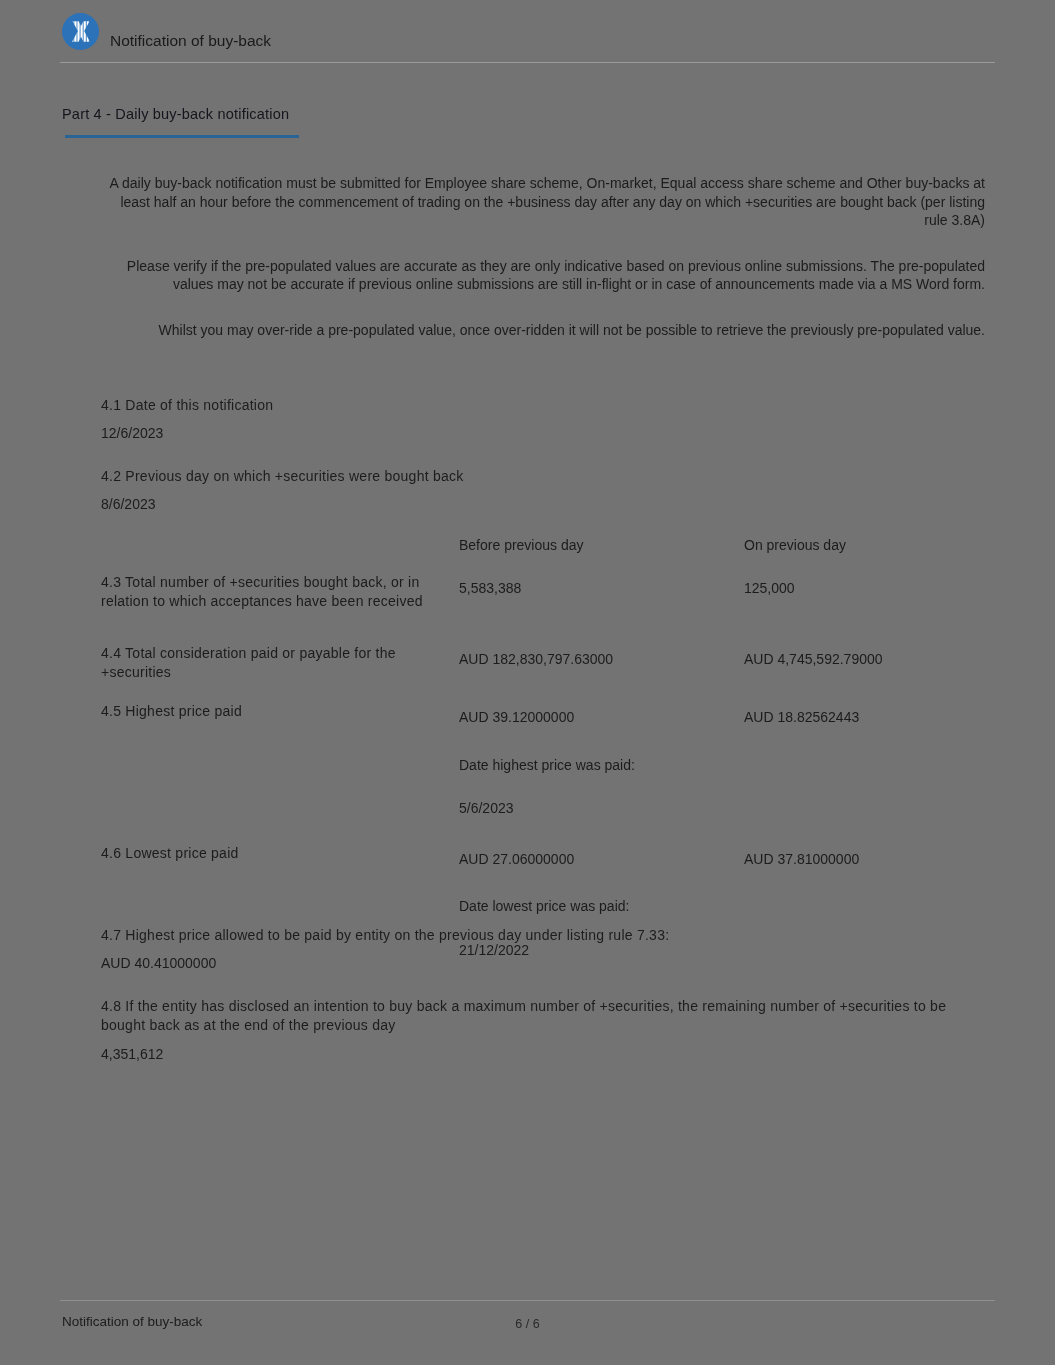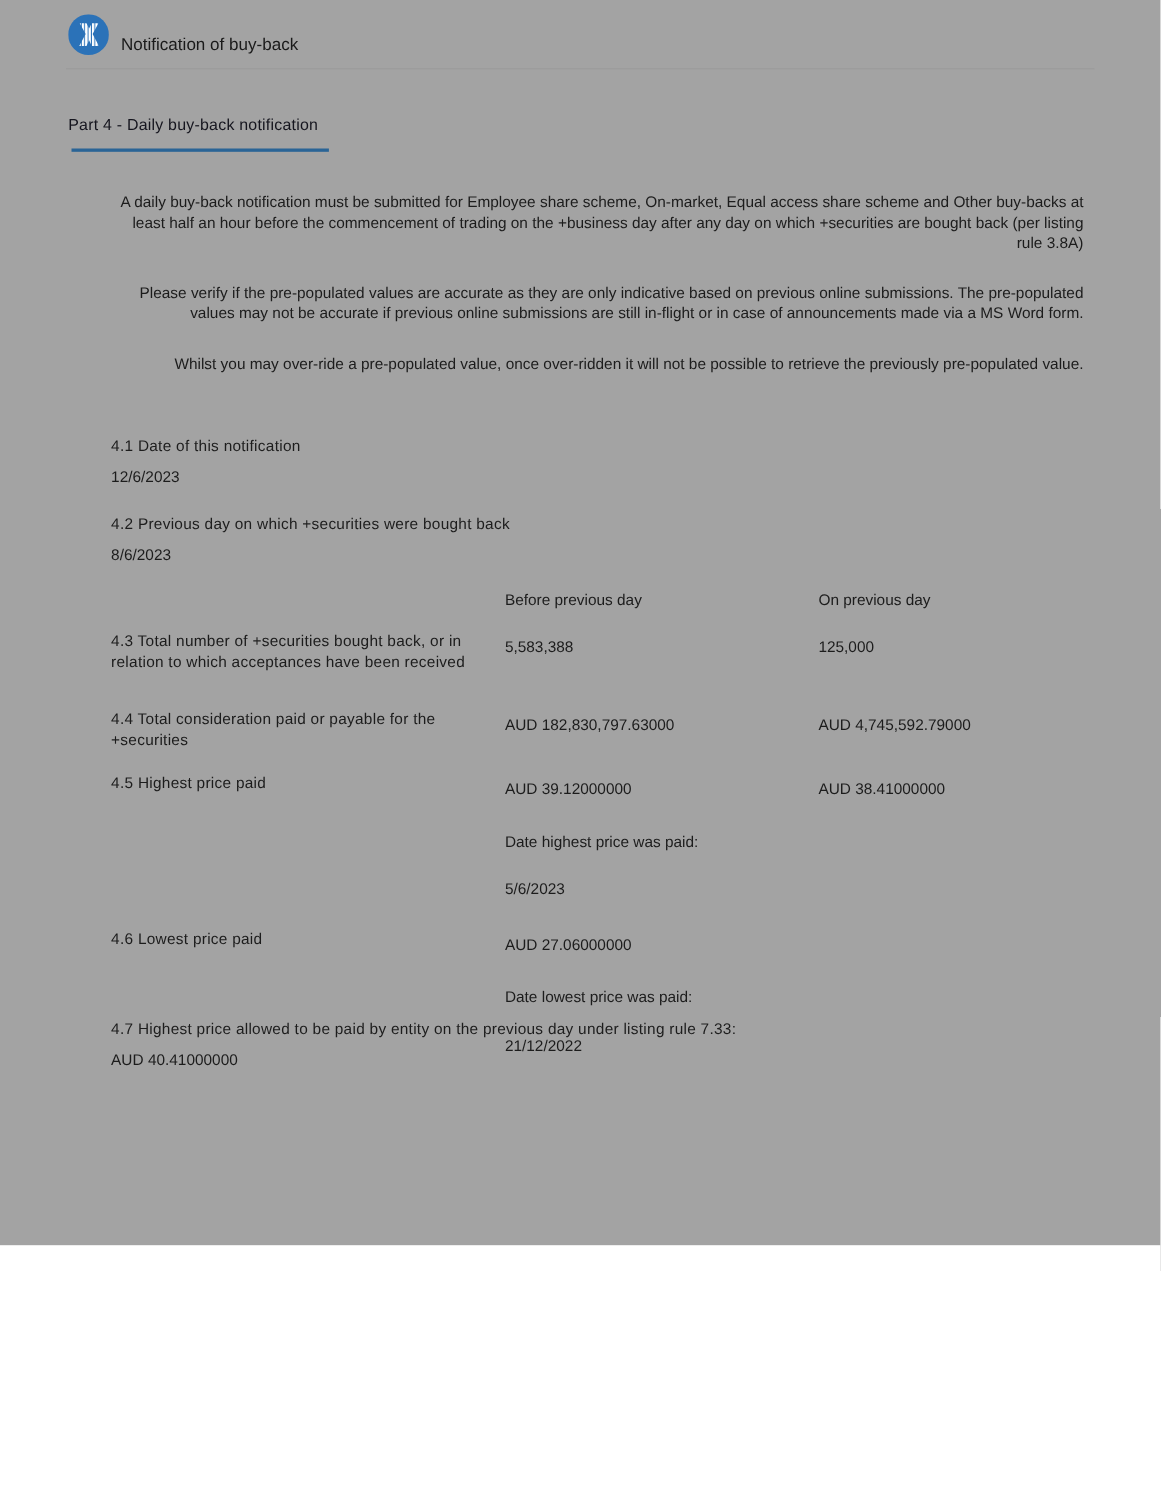--- a/index.html
+++ b/index.html
@@ -3,21 +3,21 @@
 <meta charset="utf-8">
 <style>
   html,body{margin:0;padding:0;background:#fff;}
   body{
     width:1055px;height:1365px;
     font-family:"Liberation Sans", sans-serif;
     color:#1c1c1c;
     position:relative;
     -webkit-font-smoothing:antialiased;
   }
-  .page{position:relative;width:1055px;height:1132px;overflow:hidden;background:#a3a3a3;}
+  .page{position:relative;width:1055px;height:1365px;overflow:hidden;background:#737373;}
 
   
   .header{position:absolute;top:0;left:60px;right:60px;height:62px;border-bottom:1px solid #9b9b9b;}
   .logo{position:absolute;left:2px;top:13px;width:37px;height:37px;}
   .header-title{position:absolute;left:50px;top:32px;font-size:15.5px;color:#1a1a1a;white-space:nowrap;}
 
   
   .part-heading{position:absolute;top:106px;left:62px;font-size:14.5px;letter-spacing:.2px;color:#15151e;white-space:nowrap;}
   .part-underline{position:absolute;top:135px;left:65px;width:234px;height:3px;background:#2a6496;}
 
@@ -112,38 +112,43 @@
       <div class="cell-value">AUD 4,745,592.79000</div>
     </div>
 
     <div class="trow row-q45">
       <div class="cell-label">4.5 Highest price paid</div>
       <div class="cell-value">
         <div>AUD 39.12000000</div>
         <div class="date-label">Date highest price was paid:</div>
         <div class="date-value">5/6/2023</div>
       </div>
-      <div class="cell-value">AUD 38.41000000</div>
+      <div class="cell-value">AUD 18.82562443</div>
     </div>
 
     <div class="trow row-q46">
       <div class="cell-label">4.6 Lowest price paid</div>
       <div class="cell-value">
         <div>AUD 27.06000000</div>
         <div class="date-label">Date lowest price was paid:</div>
         <div class="date-value">21/12/2022</div>
       </div>
+      <div class="cell-value">AUD 37.81000000</div>
     </div>
 
   </div>
 
   <div class="q47">
     <div class="q-label">4.7 Highest price allowed to be paid by entity on the previous day under listing rule 7.33:</div>
     <div class="q-value">AUD 40.41000000</div>
   </div>
 
+  <div class="q48">
+    <div class="q-label">4.8 If the entity has disclosed an intention to buy back a maximum number of +securities, the remaining number of +securities to be bought back as at the end of the previous day</div>
+    <div class="q-value">4,351,612</div>
+  </div>
 
   <div class="footer">
     <span class="footer-title">Notification of buy-back</span>
     <span class="footer-page">6 / 6</span>
   </div>
 
 </div>
 
 </body></html>

